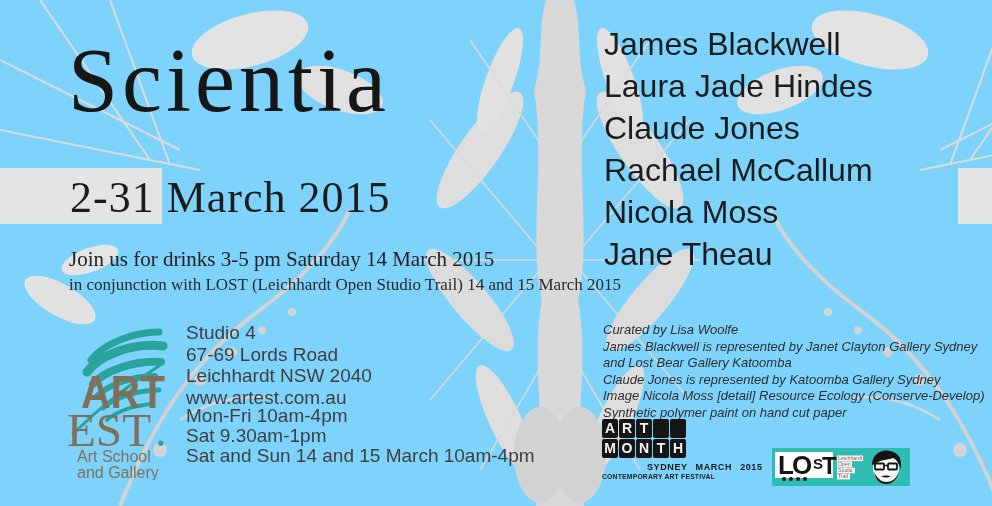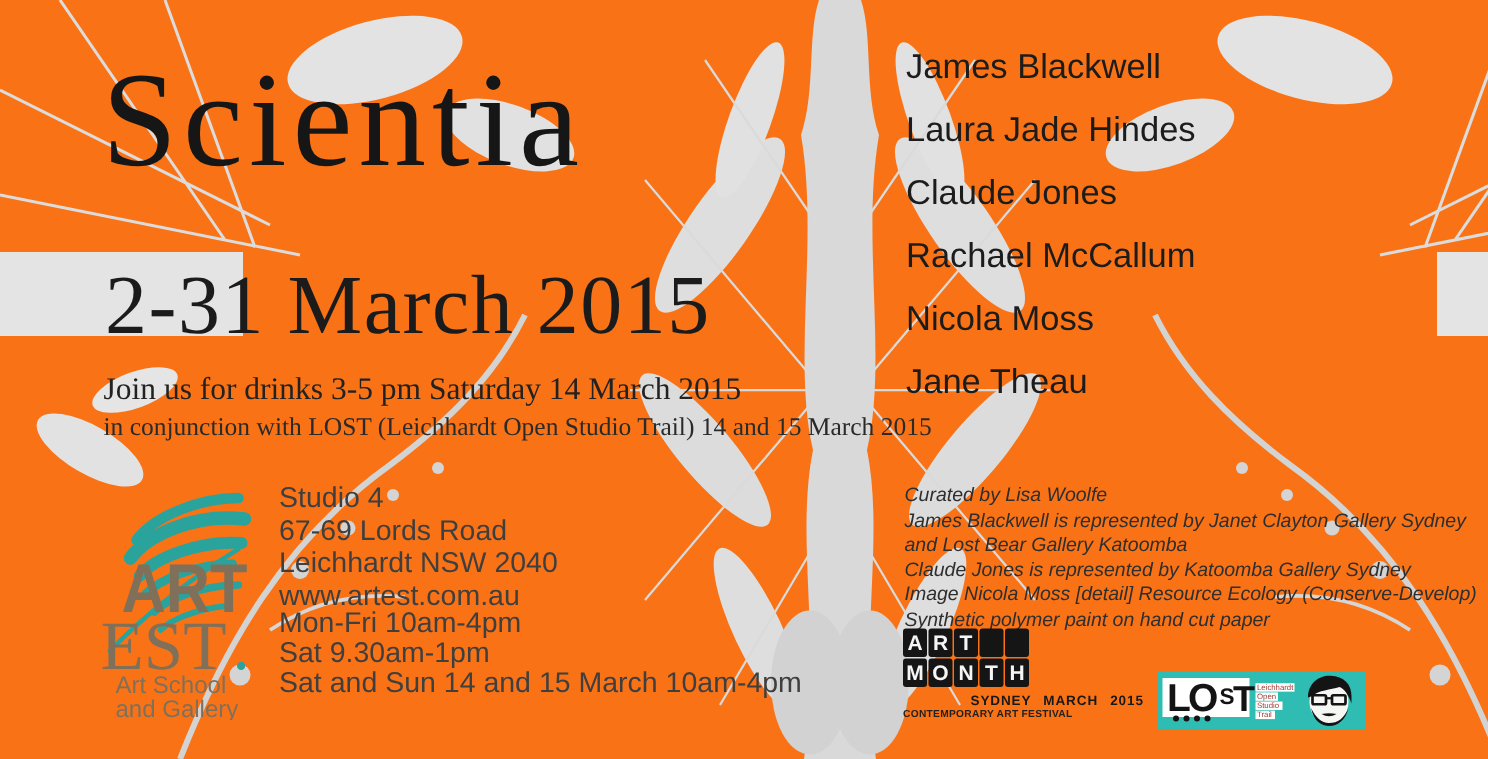--- a/index.html
+++ b/index.html
@@ -1,31 +1,31 @@
 <!DOCTYPE html>
 <html><head>
 <meta charset="utf-8">
 <style>
   html,body{margin:0;padding:0;background:#fff;}
-  .poster{position:relative;width:992px;height:506px;background:#f97316;overflow:hidden;
+  .poster{position:relative;width:992px;height:506px;background:#7dd3fc;overflow:hidden;
           font-family:"Liberation Sans",sans-serif;color:#1a1a1a;}
   .bg{position:absolute;left:0;top:0;width:992px;height:506px;}
 
   
   .title{position:absolute;left:68px;top:36px;font-family:"Liberation Serif",serif;
          font-size:90px;line-height:1;letter-spacing:4px;color:#161616;}
   .date-range{position:absolute;left:70px;top:176px;font-family:"Liberation Serif",serif;
-         font-size:56px;line-height:1;letter-spacing:1px;color:#1b1b1b;}
+         font-size:44px;line-height:1;letter-spacing:1px;color:#1b1b1b;}
   .invite{position:absolute;left:69px;top:249px;font-family:"Liberation Serif",serif;
          font-size:21px;line-height:1;color:#222;text-align:right;}
   .conjunction{position:absolute;left:69px;top:276px;font-family:"Liberation Serif",serif;
          font-size:17px;line-height:1;color:#2a2a2a;}
 
   
-  .artists{position:absolute;left:604px;top:23px;font-size:23px;line-height:42px;color:#1c1c1c;}
+  .artists{position:absolute;left:604px;top:23px;font-size:32px;line-height:42px;color:#1c1c1c;}
 
   
   .credits{position:absolute;left:603px;top:322px;font-size:13px;line-height:16.5px;
            font-style:italic;color:#2e2e2e;}
 
   
   .artest-logo{position:absolute;left:63px;top:322px;}
   .address{position:absolute;left:186px;top:322px;font-size:19px;line-height:21.5px;color:#3f3f3f;}
   .hours{position:absolute;left:186px;top:406px;font-size:19px;line-height:19.8px;color:#3f3f3f;}
 

